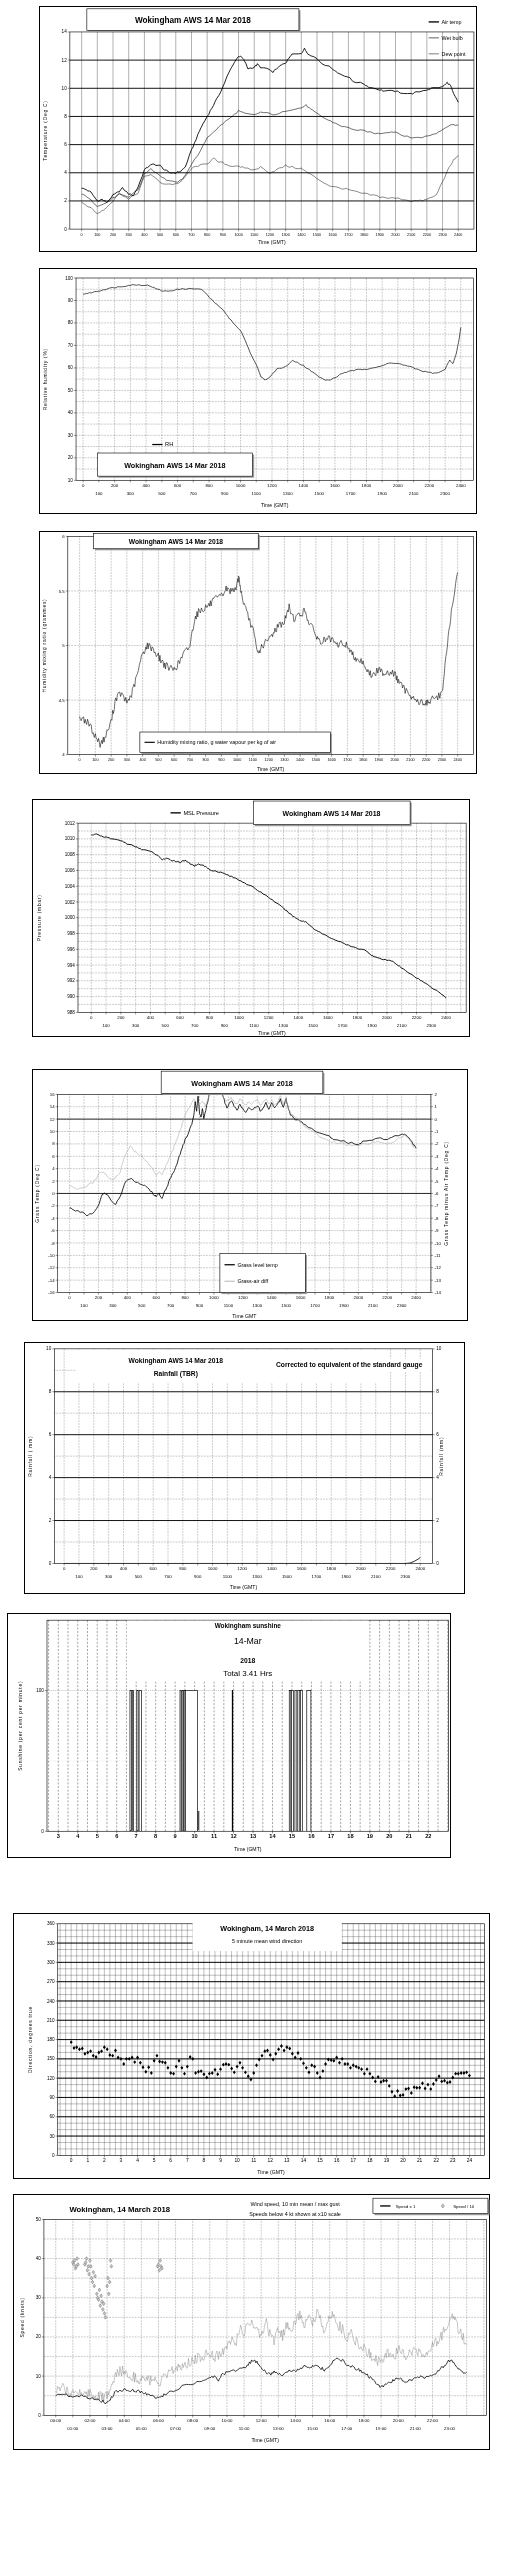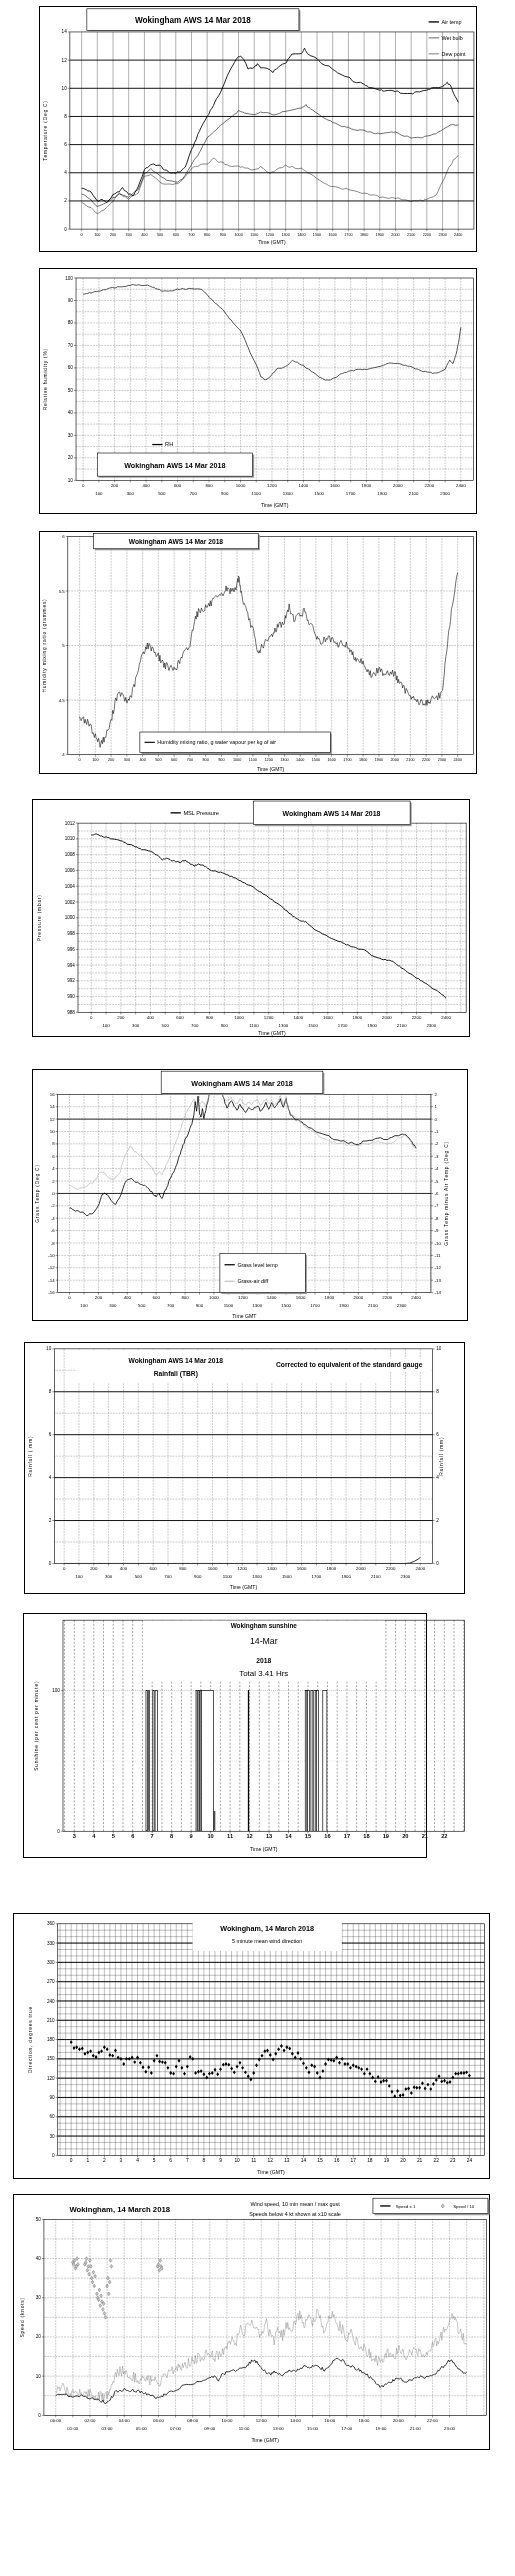--- a/index.html
+++ b/index.html
@@ -871,21 +871,21 @@
         <rect x="100" y="13" width="600" height="64" fill="#fff" stroke="none" stroke-width="1.2"></rect>
         <rect x="450" y="30" width="340" height="26" fill="#fff" stroke="none" stroke-width="1.2"></rect>
         <text x="293" y="38" font-size="13" text-anchor="middle" font-weight="700">Wokingham AWS 14 Mar 2018</text>
         <text x="293" y="63" font-size="13" text-anchor="middle" font-weight="700">Rainfall (TBR)</text>
         <text x="630" y="47" font-size="13" text-anchor="middle" font-weight="700">Corrected to equivalent of the standard gauge</text>
         <text x="14" y="219.5" font-size="9.5" text-anchor="middle" letter-spacing="1.5" transform="rotate(-90 14 219.5)">Rainfall ( mm)</text>
         <text x="812" y="219.5" font-size="9.5" text-anchor="middle" letter-spacing="1.5" transform="rotate(-90 812 219.5)">Rainfall (mm)</text>
         <text x="424.5" y="477" font-size="10" text-anchor="middle">Time (GMT)</text>
       </svg>
     </section>
-  <section class="chart" style="left: 23px; top: 1613px; width: 404px; height: 245px;">
+  <section class="chart" style="left: 7px; top: 1613px; width: 444px; height: 245px;">
       <svg width="443" height="243" viewBox="0 0 859 472">
         <defs>
           <clipPath id="cp6">
             <rect x="75" y="12" width="780" height="410"></rect>
           </clipPath>
         </defs>
         <g>
           <line x1="78.02618816682832" y1="12" x2="78.02618816682832" y2="422" stroke="#000" stroke-width="0.7" stroke-dasharray="4,3"></line>
           <line x1="96.93986420950534" y1="12" x2="96.93986420950534" y2="422" stroke="#000" stroke-width="0.7" stroke-dasharray="4,3"></line>
           <line x1="115.85354025218236" y1="12" x2="115.85354025218236" y2="422" stroke="#000" stroke-width="0.7" stroke-dasharray="4,3"></line>

